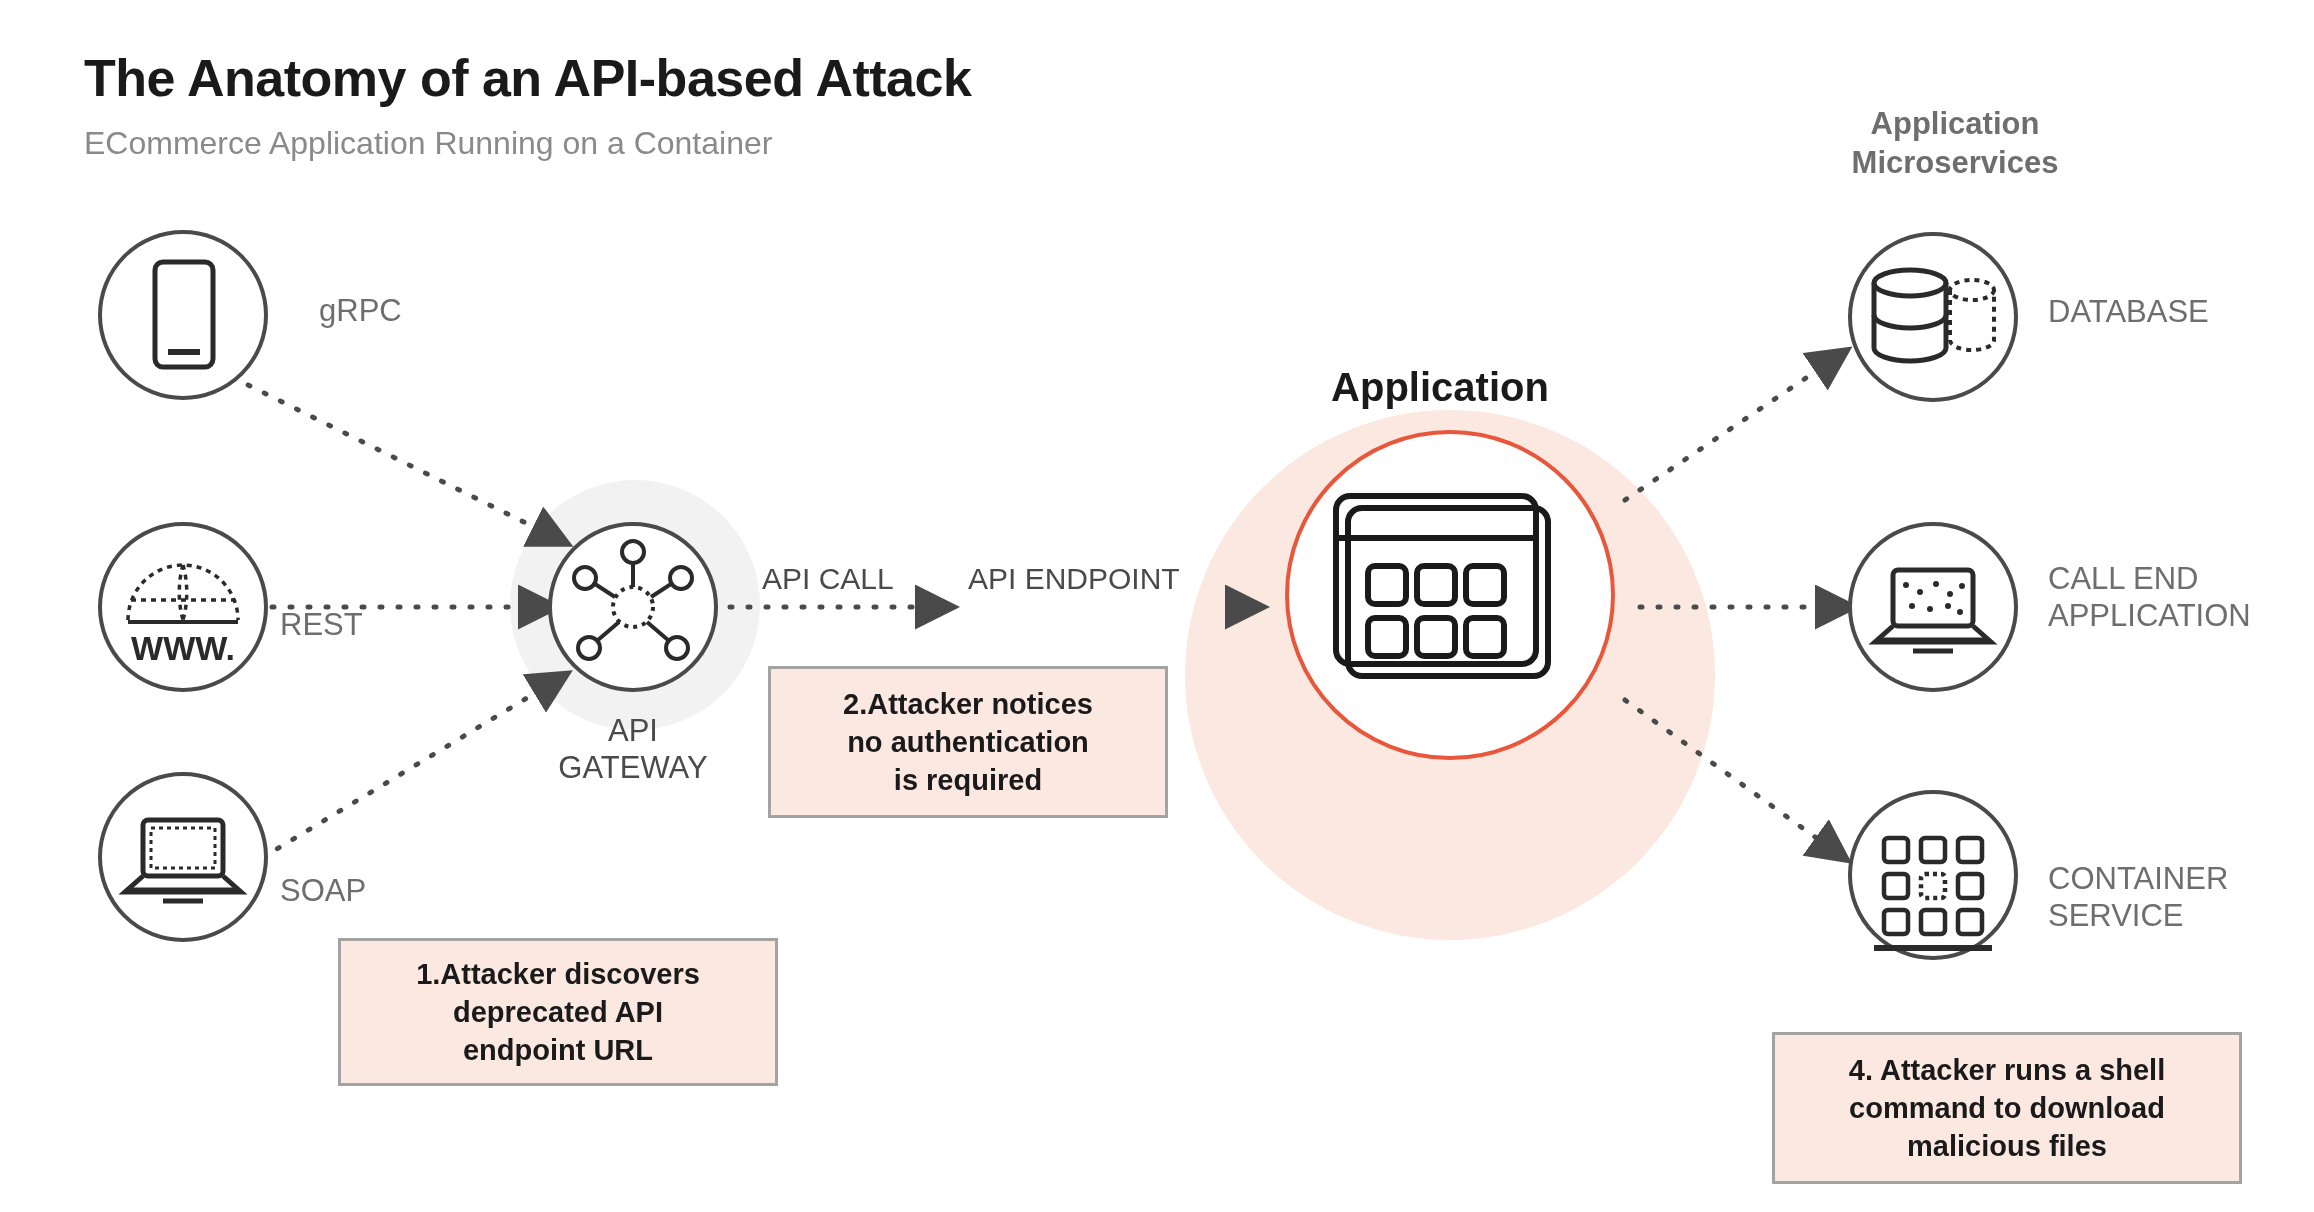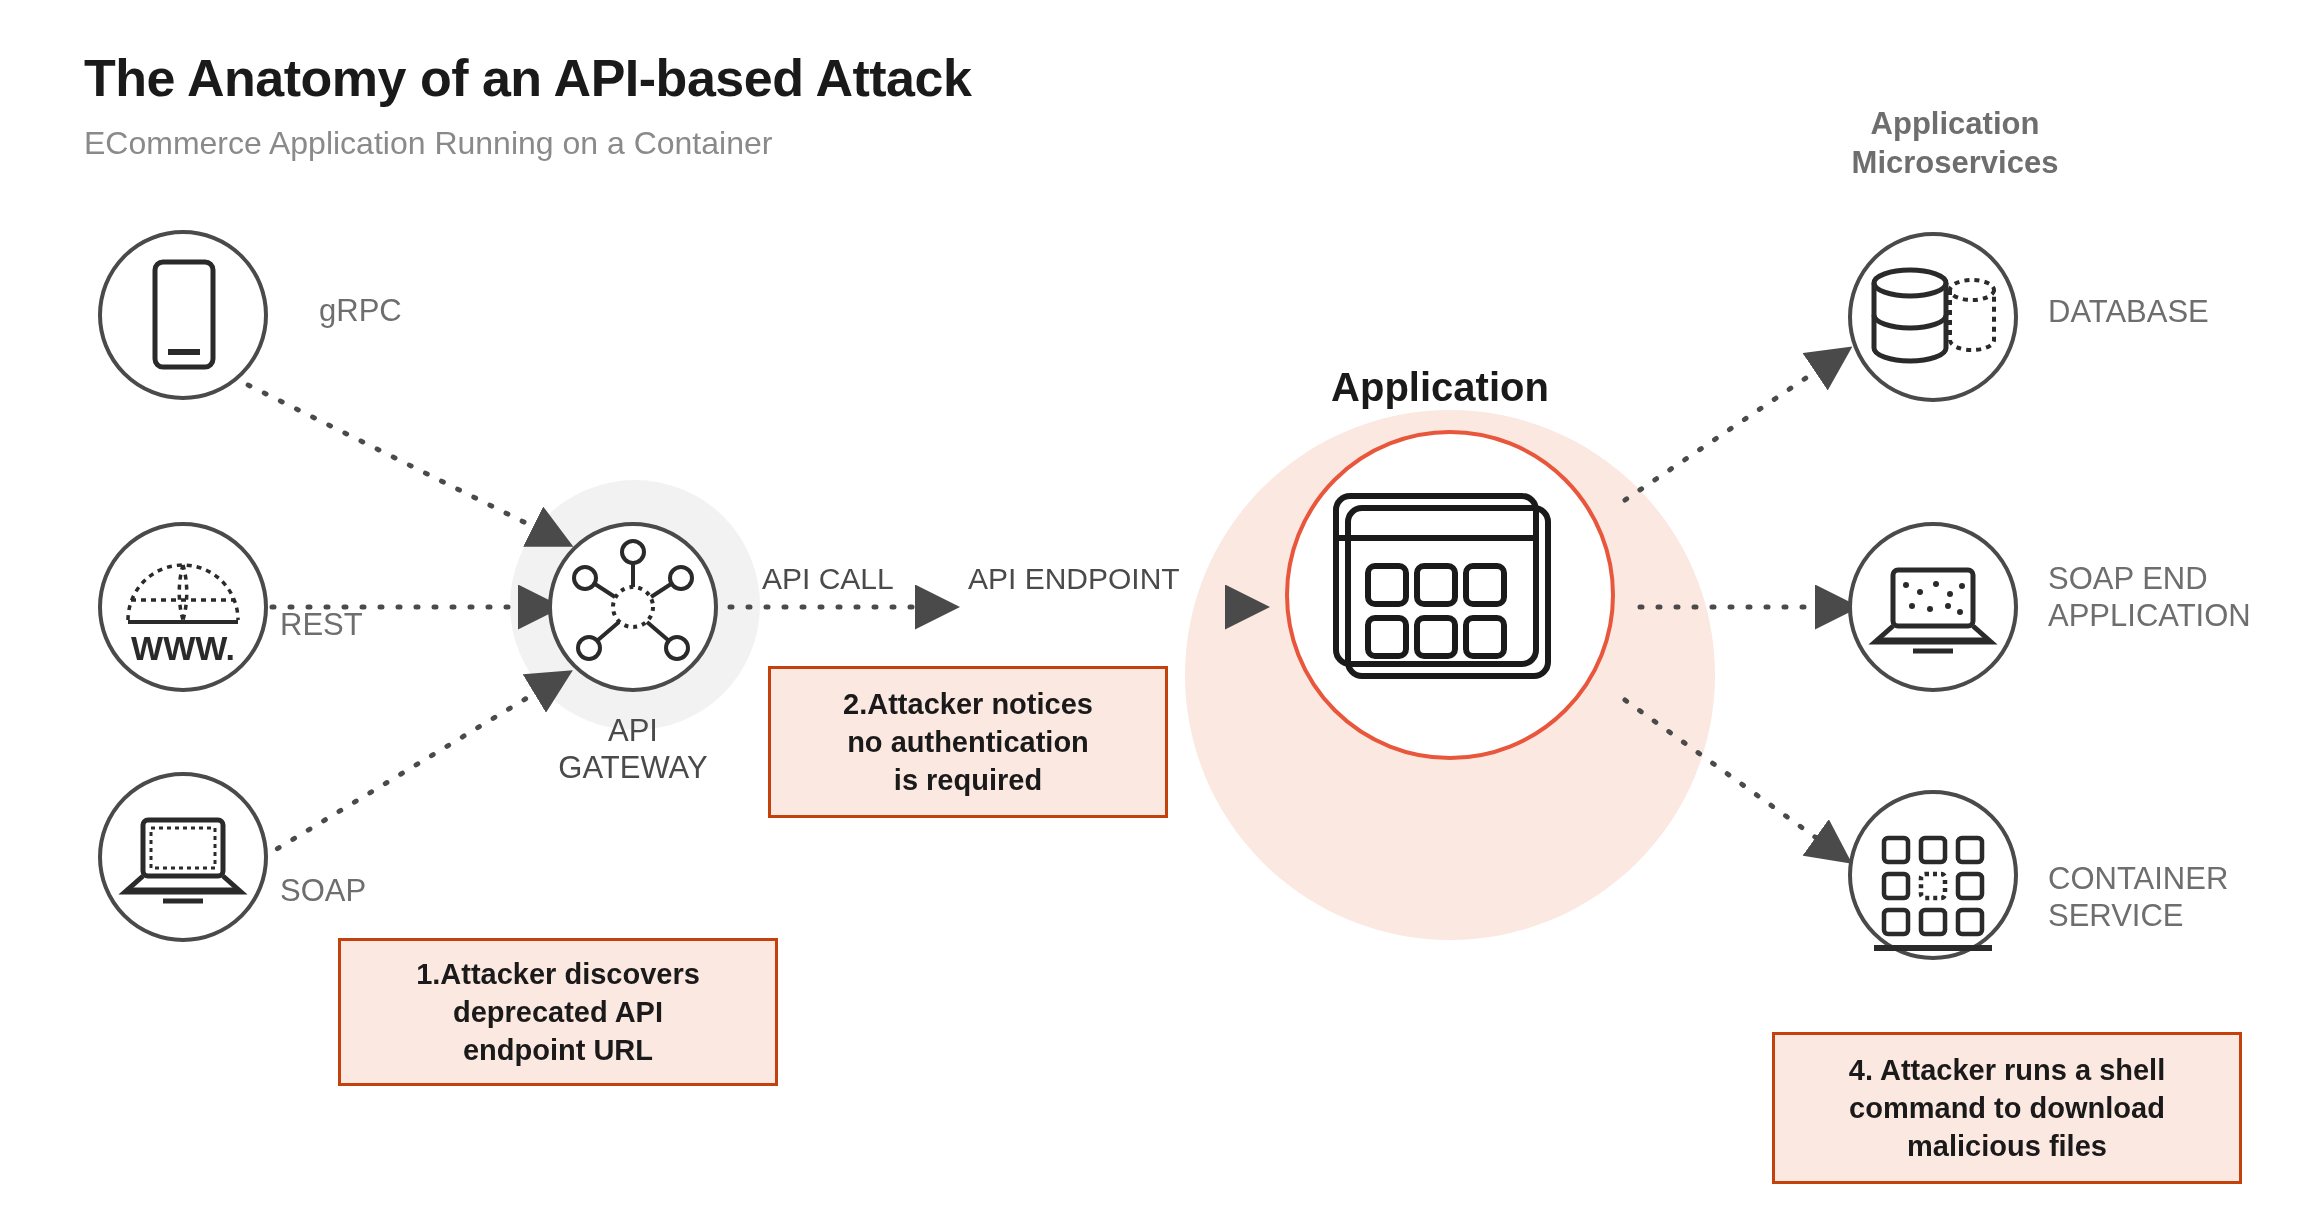--- a/index.html
+++ b/index.html
@@ -89,21 +89,21 @@
     position: absolute;
     border-radius: 50%;
     border: 4px solid #e8563c;
     background: #ffffff;
   }
 
   
   .callout {
     position: absolute;
     background: #fbe8e1;
-    border: 3px solid #c2410c;
+    border: 3px solid #a3a3a3;
     color: #1a1a1a;
     font-weight: bold;
     font-size: 29px;
     line-height: 1.32;
     text-align: center;
     display: flex;
     align-items: center;
     justify-content: center;
     padding: 10px 14px;
     white-space: pre-line;
@@ -265,21 +265,21 @@
         <circle cx="1920" cy="592" r="3"></circle>
       <circle cx="1936" cy="584" r="3"></circle>
         <circle cx="1950" cy="594" r="3"></circle>
       <circle cx="1962" cy="586" r="3"></circle>
         <circle cx="1912" cy="606" r="3"></circle>
       <circle cx="1930" cy="609" r="3"></circle>
         <circle cx="1948" cy="606" r="3"></circle>
       <circle cx="1960" cy="612" r="3"></circle>
     </g>
   </svg>
-  <div class="node-label" style="left:2048px; top:560px;">SOAP END
+  <div class="node-label" style="left:2048px; top:560px;">CALL END
 APPLICATION</div>
 
   <div class="node-circle" style="left:1848px; top:790px; width:170px; height:170px;"></div>
   <svg class="overlay" viewBox="0 0 2314 1212">
     <g fill="none" stroke="#2a2a2a" stroke-width="4.5">
       <rect x="1884" y="838" width="24" height="24" rx="4"></rect>
       <rect x="1921" y="838" width="24" height="24" rx="4"></rect>
       <rect x="1958" y="838" width="24" height="24" rx="4"></rect>
       <rect x="1884" y="874" width="24" height="24" rx="4"></rect>
       <rect x="1921" y="874" width="24" height="24" rx="4" stroke-dasharray="4 4"></rect>

